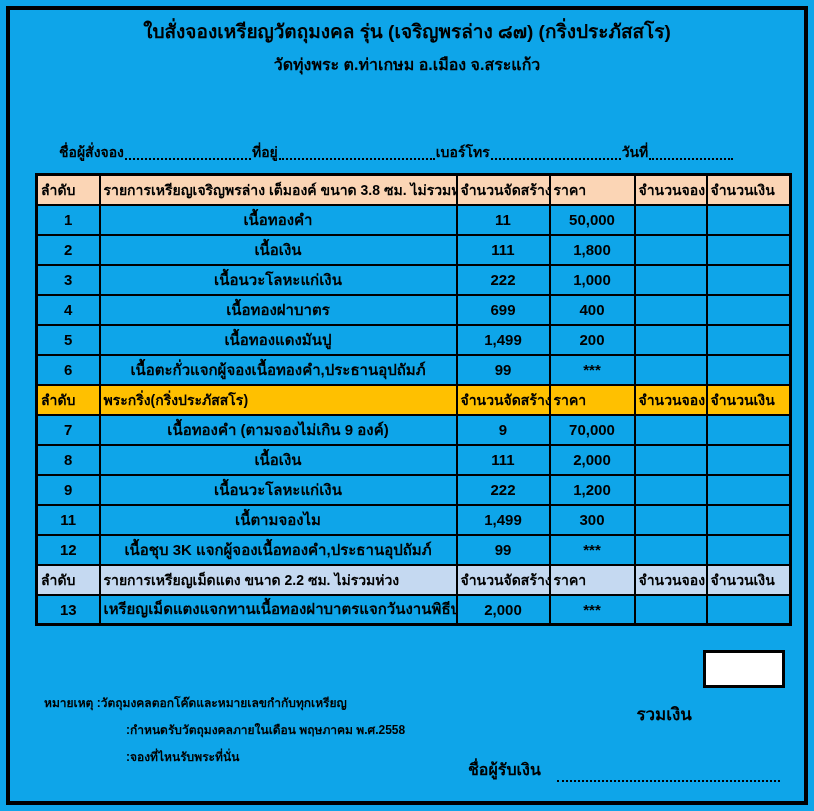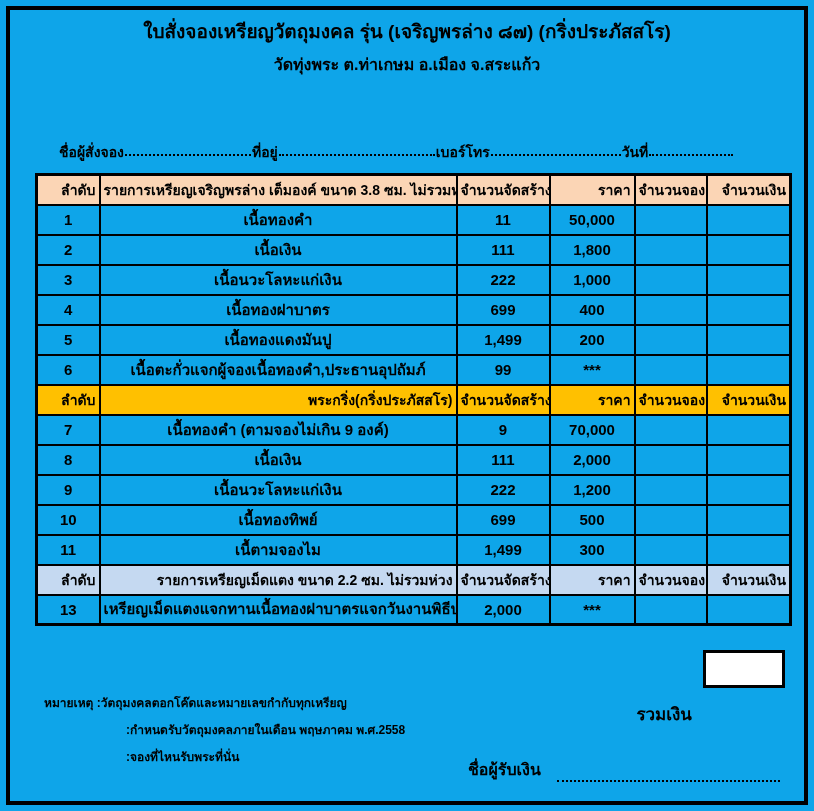--- a/index.html
+++ b/index.html
@@ -5,30 +5,30 @@
   html,body{margin:0;padding:0;background:#e8e8e8;}
   .page{position:relative;width:814px;height:811px;background:#0ea5e9;overflow:hidden;
         font-family:"Liberation Sans","DejaVu Sans",sans-serif;font-weight:bold;color:#000;}
   .frame{position:absolute;left:6px;top:6px;width:794px;height:791px;border:4px solid #000;}
 
   .titles{position:absolute;top:15px;left:0;width:100%;text-align:center;}
   .t1{font-size:19px;line-height:34px;}
   .t2{font-size:17px;line-height:33px;}
   .t3{font-size:16px;line-height:32px;}
 
-  .order-line{position:absolute;top:141px;left:58px;width:700px;display:flex;align-items:flex-start;font-size:14px;}
+  .order-line{position:absolute;top:141px;left:58px;width:700px;display:flex;align-items:center;font-size:14px;}
   .order-line .lbl{white-space:nowrap;padding:0 1px;}
   .dots{border-bottom:2px dotted #000;height:13px;}
   .d1{width:126px}.d2{width:156px}.d3{width:130px}.d4{width:84px}
 
   table.order{position:absolute;left:35px;top:173px;width:754px;border-collapse:collapse;table-layout:fixed;}
   table.order th,table.order td{border:2px solid #000;height:26px;padding:0 3px;
         overflow:hidden;white-space:nowrap;font-weight:bold;}
   table.order tr{height:30px;}
-  table.order th{font-size:14px;text-align:right;}
+  table.order th{font-size:14px;text-align:left;}
   table.order td{font-size:15px;}
   td.num{text-align:center;}
   td.item,th.item{text-align:center;padding-left:6px;}
   table.order{border:3px solid #000;}
 
   .total-label{position:absolute;top:660px;left:540px;width:152px;text-align:right;font-size:17px;margin-top:40px;}
   .total-box{position:absolute;top:650px;left:703px;width:76px;height:32px;border:3px solid #000;background:#fff;}
 
   .notes{position:absolute;left:44px;top:690px;font-size:12px;line-height:27px;}
   .notes .cont{padding-left:82px;}
@@ -152,32 +152,32 @@
       </tr>
       <tr>
         <td class="num">9</td>
         <td class="item">เนื้อนวะโลหะแก่เงิน</td>
         <td class="num">222</td>
         <td class="num">1,200</td>
         <td class="num"></td>
         <td class="num"></td>
       </tr>
       <tr>
-        <td class="num">10</td>
-        <td class="item">เนื้อทองทิพย์</td>
-        <td class="num">699</td>
-        <td class="num">500</td>
-        <td class="num"></td>
-        <td class="num"></td>
-      </tr>
-      <tr>
         <td class="num">11</td>
         <td class="item">เนื้ตามจองไม</td>
         <td class="num">1,499</td>
         <td class="num">300</td>
+        <td class="num"></td>
+        <td class="num"></td>
+      </tr>
+      <tr>
+        <td class="num">12</td>
+        <td class="item">เนื้อชุบ 3K แจกผู้จองเนื้อทองคำ,ประธานอุปถัมภ์</td>
+        <td class="num">99</td>
+        <td class="num">***</td>
         <td class="num"></td>
         <td class="num"></td>
       </tr>
       <tr style="background-color: rgb(197, 217, 241);">
         <th>ลำดับ</th>
         <th class="item">รายการเหรียญเม็ดแตง ขนาด 2.2 ซม. ไม่รวมห่วง</th>
         <th>จำนวนจัดสร้าง</th>
         <th>ราคา</th>
         <th>จำนวนจอง</th>
         <th>จำนวนเงิน</th>

